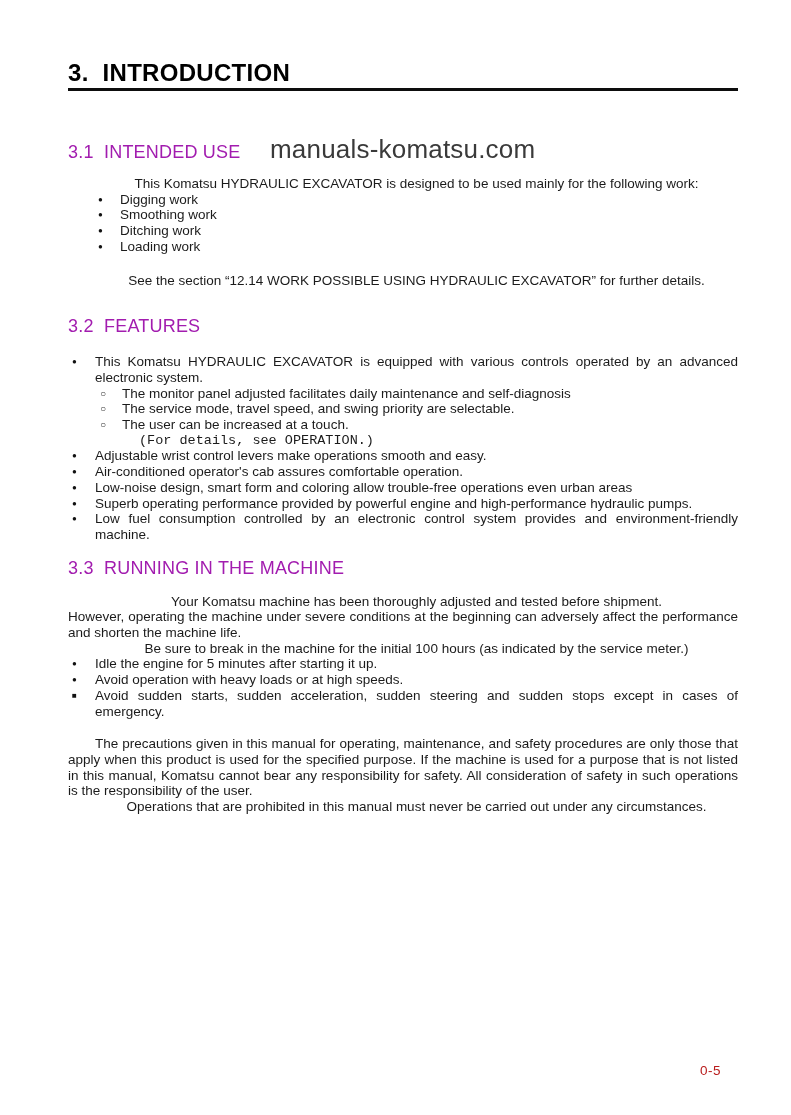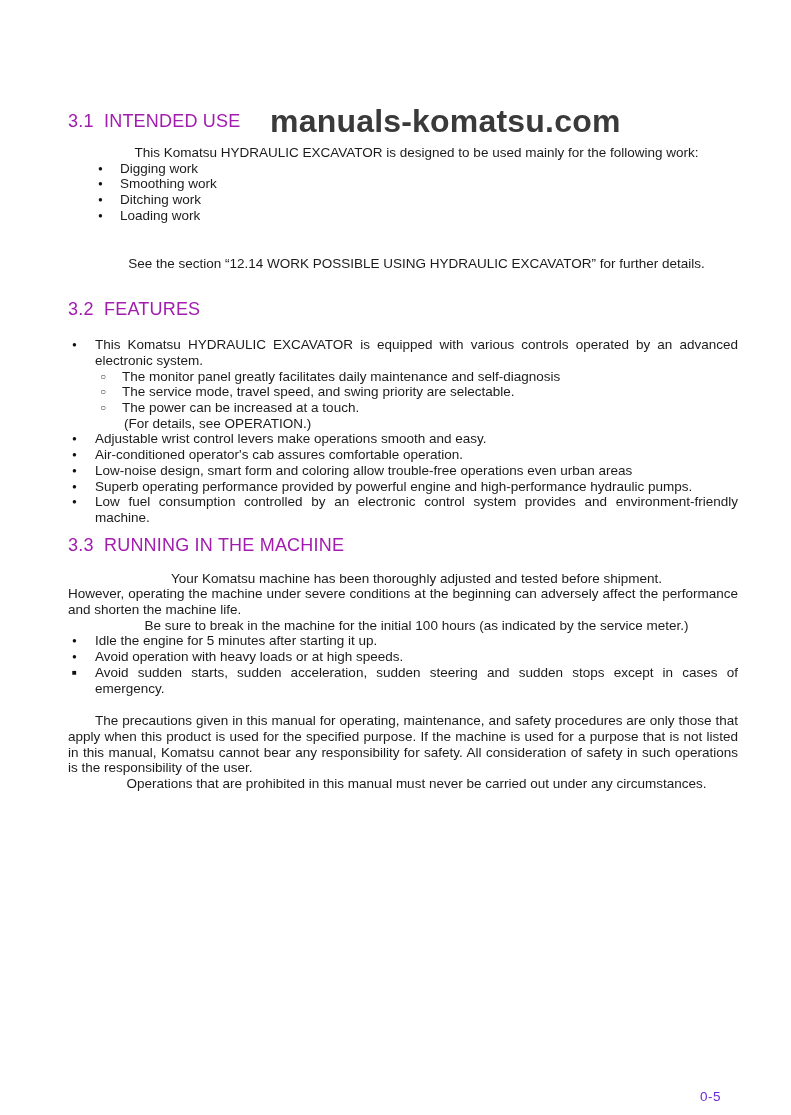--- a/index.html
+++ b/index.html
@@ -20,60 +20,64 @@
   .header-rule { height:3px; background:#0d0d0d; margin-top:2px; }
 
   
   h2 {
     font-size:18px; font-weight:normal; color:#a21caf;
     letter-spacing:0.2px; line-height:22px; white-space:pre-wrap;
   }
   .h2row { position:relative; margin-bottom:13px; }
   .watermark {
     position:absolute; left:202px; top:-7px;
-    font-size:32px; font-weight:700; color:#3a3a3a; letter-spacing:0.2px;
+    font-size:26px; font-weight:400; color:#3a3a3a; letter-spacing:0.2px;
     white-space:nowrap;
   }
 
   
   p, .li { font-size:13.5px; line-height:15.7px; }
   .indent { text-indent:27px;text-align:center; }
   .just { text-align:justify; }
 
   .li { display:flex; align-items:flex-start; }
   .marker {
     flex:0 0 23px; width:23px;
     font-size:8px; line-height:15.7px; color:#111;
   }
   .sub-marker { font-size:10px; color:#333; }
   .list-31 { padding-left:30px; }
   .list-31 .marker { flex-basis:22px; width:22px; }
   .feat-list { padding-left:4px; }
   .ftext { flex:1 1 auto; min-width:0; }
   .sublist { padding-left:5px; }
   .sublist .marker { flex-basis:22px; width:22px; }
-  .note { margin-left:29px; }
+  .note { margin-left:44px;font-family:Liberation Mono, monospace; }
 
   .sec-intended { margin-top:50px; }
-  .see-also { margin-top:32px; }
+  .see-also { margin-top:18px; }
   .sec-features { margin-top:27px; }
   .feat-list { margin-top:17px; }
-  .sec-running { margin-top:8px; }
+  .sec-running { margin-top:14px; }
   .closing { margin-top:17px; }
 
   .page-number {
-    position:absolute; top:1089px; right:70px;
-    font-size:13.5px; color:#6d28d9; letter-spacing:0.5px;
+    position:absolute; top:1063px; right:70px;
+    font-size:13.5px; color:#b91c1c; letter-spacing:0.5px;
   }
 </style>
 </head>
 <body>
 
 <div class="page">
 
+  <header>
+    <h1>3.  INTRODUCTION</h1>
+    <div class="header-rule"></div>
+  </header>
 
   <section class="sec-intended">
     <div class="h2row">
       <h2>3.1  INTENDED USE</h2>
       <span class="watermark">manuals-komatsu.com</span>
     </div>
     <p class="indent">This Komatsu HYDRAULIC EXCAVATOR is designed to be used mainly for the following work:</p>
     <div class="list-31">
       <div class="li">
         <span class="marker">●</span>
@@ -99,29 +103,29 @@
     <h2>3.2  FEATURES</h2>
     <div class="feat-list">
 
       <div class="li">
         <span class="marker">●</span>
         <div class="ftext">
           <p class="just">This Komatsu HYDRAULIC EXCAVATOR is equipped with various controls operated by an advanced electronic system.</p>
           <div class="sublist">
             <div class="li">
               <span class="marker sub-marker">○</span>
-              <p>The monitor panel greatly facilitates daily maintenance and self-diagnosis</p>
+              <p>The monitor panel adjusted facilitates daily maintenance and self-diagnosis</p>
             </div>
             <div class="li">
               <span class="marker sub-marker">○</span>
               <p>The service mode, travel speed, and swing priority are selectable.</p>
             </div>
             <div class="li">
               <span class="marker sub-marker">○</span>
-              <p>The power can be increased at a touch.</p>
+              <p>The user can be increased at a touch.</p>
             </div>
           </div>
           <p class="note">(For details, see OPERATION.)</p>
         </div>
       </div>
 
       <div class="li">
         <span class="marker">●</span>
         <p class="just ftext">Adjustable wrist control levers make operations smooth and easy.</p>
       </div>

